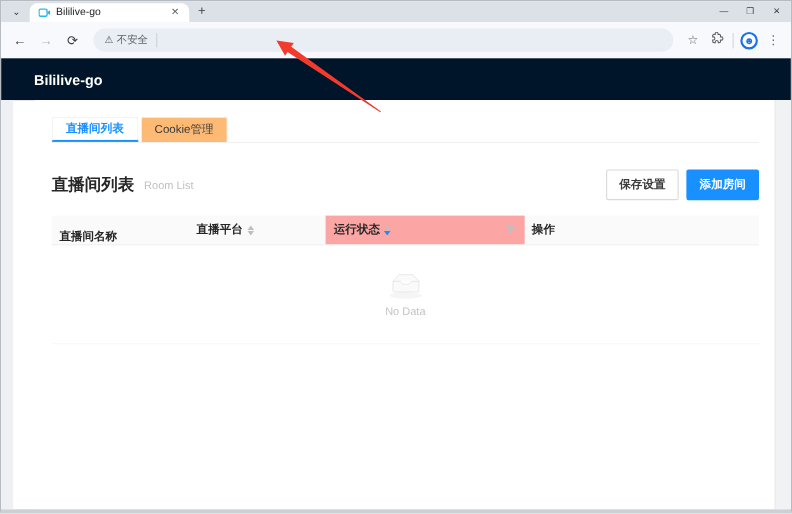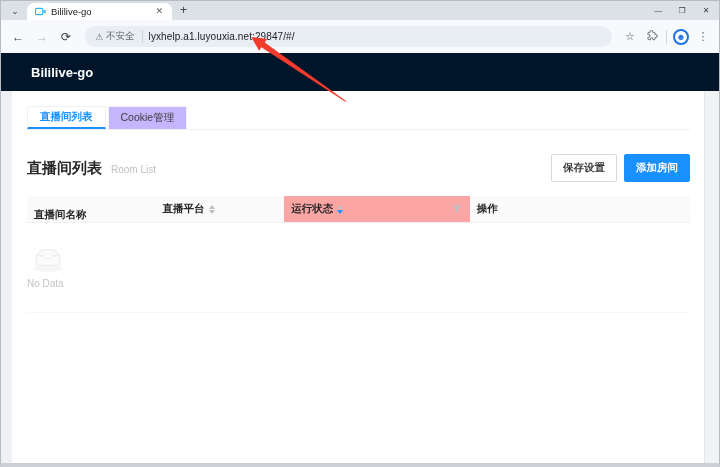--- a/index.html
+++ b/index.html
@@ -36,26 +36,26 @@
 
   .sidebar { width:120px; background:#fff; border-right:1px solid #f0f0f0; padding-top:4px; }
   .menu-group { display:flex; align-items:center; height:27px; padding:0 10px 0 18px; color:#1890ff; font-size:10.5px; cursor:pointer; }
   .menu-group .glabel { flex:1; margin-left:7px; }
   .chev-up { width:6px; height:6px; border-left:1px solid #595959; border-top:1px solid #595959; transform:rotate(45deg) translateY(2px); }
   .menu-item { height:27px; display:flex; align-items:center; padding-left:33px; font-size:10.5px; color:#595959; cursor:pointer; position:relative; }
   .menu-item.selected { background:#e6f7ff; color:#1890ff; }
   .menu-item.selected::after { content:""; position:absolute; right:0; top:0; bottom:0; width:3px; background:#1890ff; }
 
   .gutter { width:11px; background:#eef0f4; }
-  .content { flex:1; background:#fff; padding:15px 14px 0 15px; position:relative; }
+  .content { flex:1; background:#fff; padding:15px 14px 0 15px; position:relative;margin-left:20px; }
   .scroll-strip { width:15px; background:#f1f2f4; border-left:1px solid #e4e6e9; }
 
   
   .ant-tabs { display:flex; border-bottom:1px solid #f0f0f0; }
-  .ant-tab { height:23px; padding:0 12px; font-size:10.5px; display:flex; align-items:center; background:#c4b5fd; border:1px solid #f0f0f0; border-bottom:none; border-radius:2px 2px 0 0; color:#3c3c3c; cursor:pointer; margin-right:2px; }
+  .ant-tab { height:23px; padding:0 12px; font-size:10.5px; display:flex; align-items:center; background:#fdba74; border:1px solid #f0f0f0; border-bottom:none; border-radius:2px 2px 0 0; color:#3c3c3c; cursor:pointer; margin-right:2px; }
   .ant-tab.active { background:#fff; color:#1890ff; border-bottom:2px solid #1890ff; font-weight:bold; }
 
   
   .title-row { display:flex; align-items:center; margin-top:24px; }
   .page-title { font-size:15px; font-weight:bold; color:#262626; }
   .page-sub { font-size:10px; color:#bfbfbf; margin-left:9px; position:relative; top:1px; }
   .btns { margin-left:auto; display:flex; gap:7px; }
   .btn { height:28px; padding:0 11px; font-size:10.5px; border-radius:2px; display:flex; align-items:center; cursor:pointer;font-weight:bold; }
   .btn-default { background:#fff; border:1px solid #d9d9d9; color:#3c3c3c; }
   .btn-primary { background:#1890ff; border:1px solid #1890ff; color:#fff; }
@@ -65,21 +65,21 @@
   .th { display:flex; align-items:center; font-size:10.5px; font-weight:bold; color:#262626; padding-left:7px; }
   .th.sorted { background:#fca5a5; }
   .c1{width:21.2%;} .c2{width:19.4%;align-items:flex-end;} .c3{width:19.4%;} .c4{width:28%;} .c5{width:12%;}
   .sorter { display:flex; flex-direction:column; gap:1px; margin-left:4px; }
   .car { width:0; height:0; border-left:3px solid transparent; border-right:3px solid transparent; }
   .car.up { border-bottom:4px solid #bfbfbf; }
   .car.down { border-top:4px solid #bfbfbf; }
   .car.down.on { border-top-color:#1890ff; }
   .filter-trigger { margin-left:auto; margin-right:8px; cursor:pointer; display:flex; }
 
-  .empty { height:90px; display:flex; flex-direction:column; align-items:flex-start; justify-content:center; border-bottom:1px solid #f7f7f7; }
+  .empty { height:90px; display:flex; flex-direction:column; align-items:center; justify-content:center; border-bottom:1px solid #f7f7f7; }
   .empty-text { font-size:10px; color:#c3c3c3; margin-top:4px; }
 
   .anno { position:absolute; inset:0; pointer-events:none; z-index:50; }
 </style>
 </head>
 <body>
 
 <div class="window">
 
   <div class="tabstrip">
@@ -102,21 +102,20 @@
 
   <div class="toolbar">
     <div class="nav-btn">←</div>
     <div class="nav-btn disabled">→</div>
     <div class="nav-btn">⟳</div>
     <div class="omnibox">
       <span class="sec-chip">
         <span class="warn-glyph">⚠</span>
         <span>不安全</span>
       </span>
-      <span class="url-text">lyxhelp.a1.luyouxia.net:29847/#/</span>
     </div>
     <div class="tool-icon">☆</div>
     <div class="tool-icon">
       <svg width="12" height="12" viewBox="0 0 16 16">
           <path d="M13 6h-1V4.5A1.5 1.5 0 0 0 10.5 3H9V2.2A1.7 1.7 0 0 0 7.3.5 1.7 1.7 0 0 0 5.6 2.2V3H4.1A1.6 1.6 0 0 0 2.5 4.6V6h.8a1.9 1.9 0 0 1 0 3.8h-.8v1.6A1.6 1.6 0 0 0 4.1 13h1.6v-.8a1.8 1.8 0 0 1 3.6 0v.8h1.2a1.5 1.5 0 0 0 1.5-1.5V10h1a1.9 1.9 0 0 0 0-4z" fill="none" stroke="#5f6368" stroke-width="1.3"></path>
         </svg>
     </div>
     <div class="divider-v"></div>
     <div class="avatar">☻</div>
     <div class="tool-icon">⋮</div>

